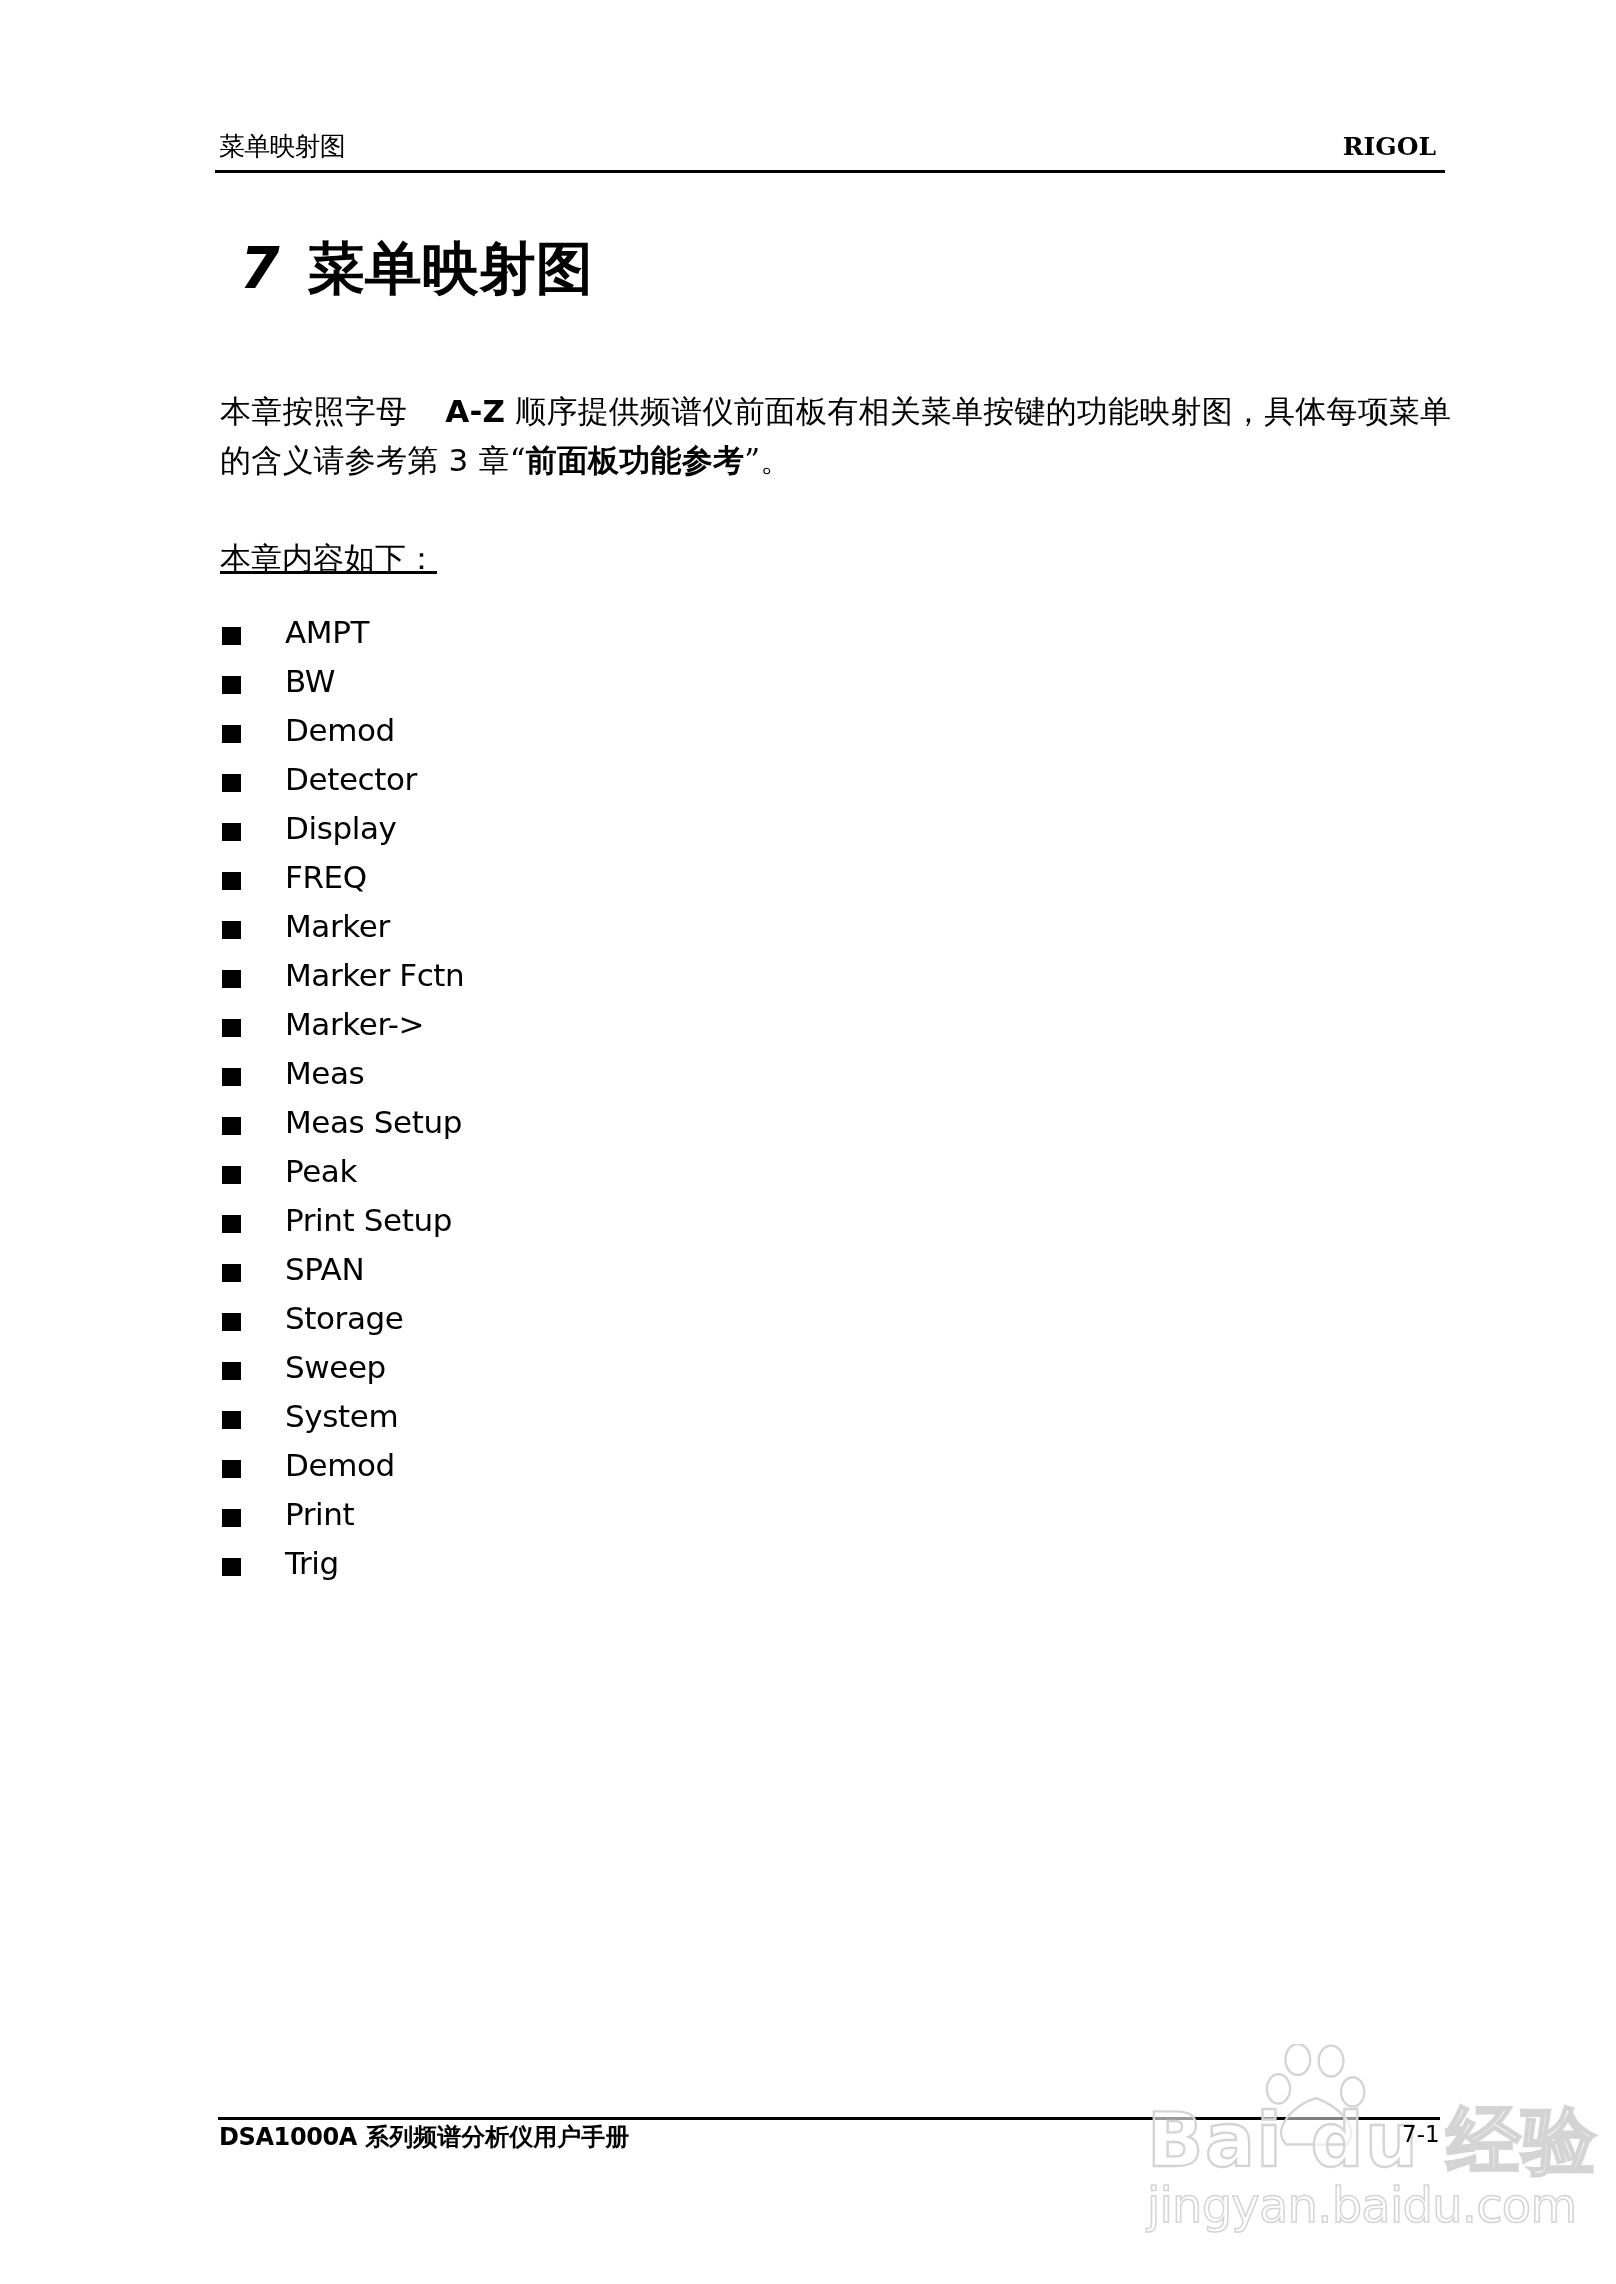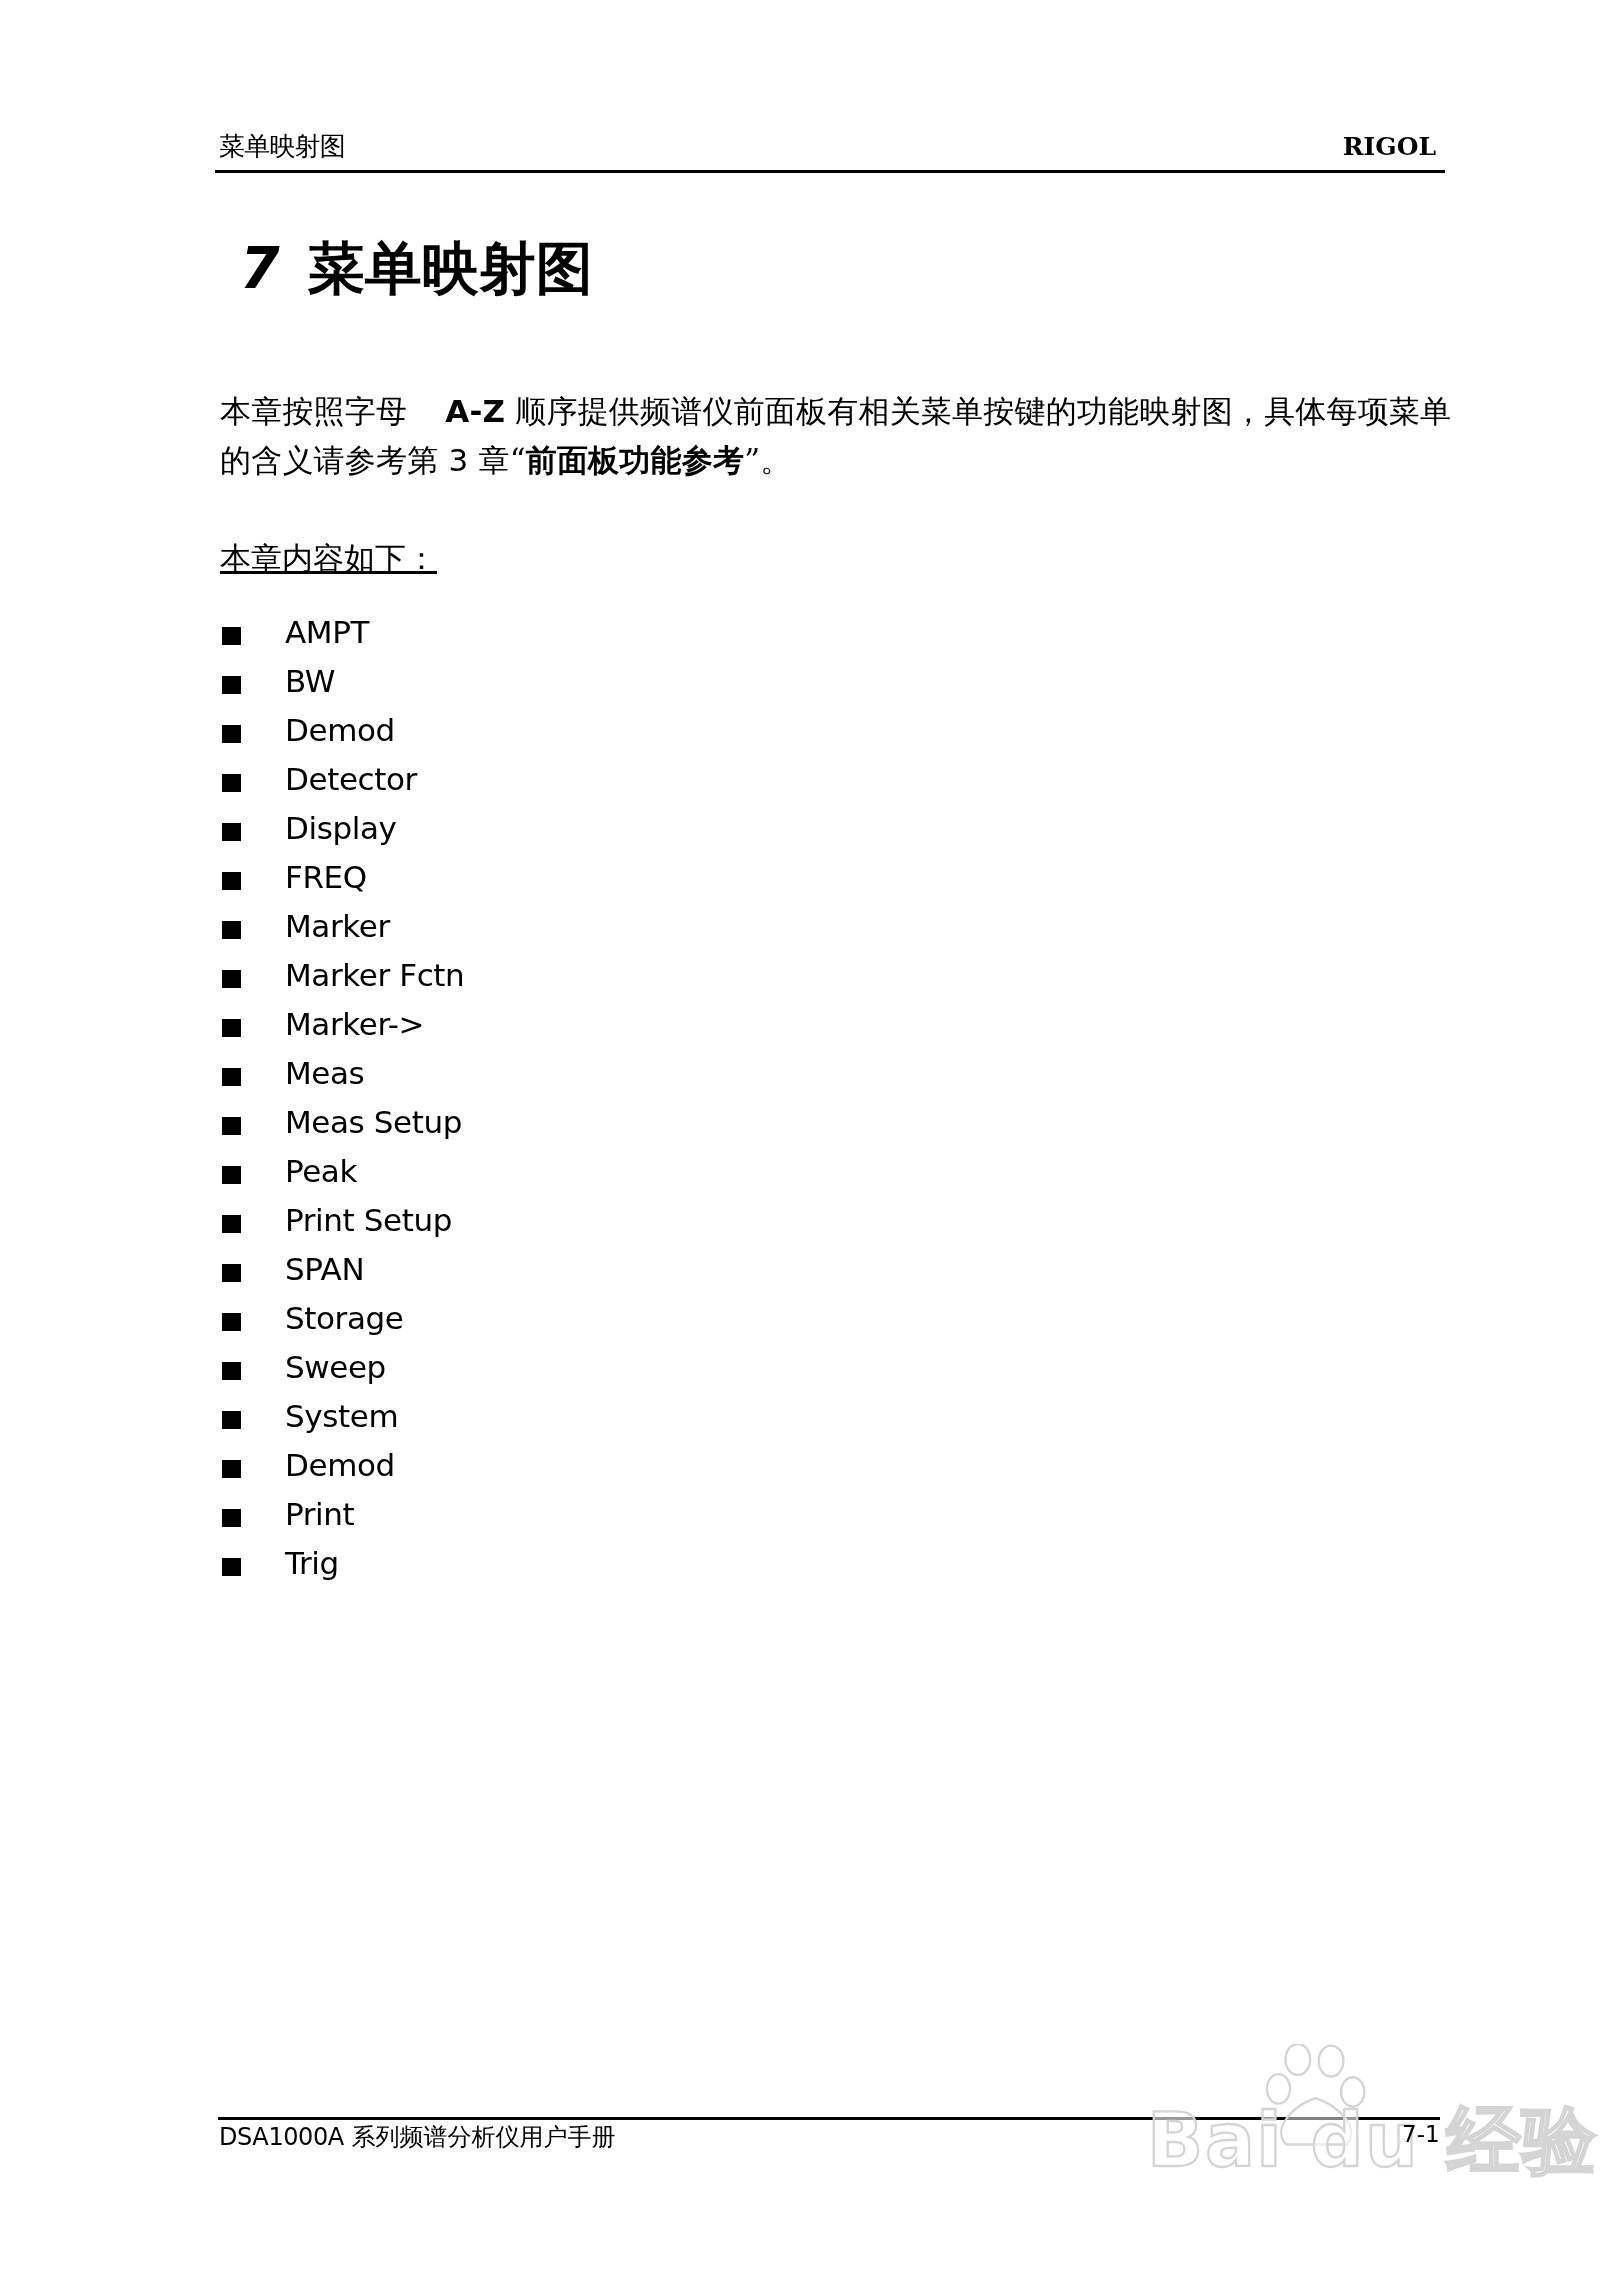--- a/index.html
+++ b/index.html
@@ -20,21 +20,21 @@
   .para .quoted { font-family: "DejaVu Sans", "Liberation Sans", sans-serif; font-weight: bold; text-align: right; }
 
   .intro { position: absolute; left: 220px; top: 534px; font-size: 31px; line-height: 49px; white-space: nowrap; text-decoration: underline; }
 
   .toc { position: absolute; left: 222px; top: 610px; margin: 0; padding: 0; list-style: none; }
   .toc li { position: relative; height: 49px; display: flex; align-items: center; }
   .toc .bullet { width: 18.6px; height: 18.6px; background: #000; display: inline-block; flex: 0 0 auto; margin-top: 3.1px; }
   .toc .label { position: absolute; left: 63px; top: 1.5px; font-family: "DejaVu Sans", "Liberation Sans", sans-serif; font-size: 31px; line-height: 40px; white-space: nowrap; letter-spacing: -0.4px; text-align: right; }
 
   .ftr-rule { position: absolute; left: 218px; top: 2117px; width: 1222px; height: 3.1px; background: #000; }
-  .ftr-title { position: absolute; left: 219px; top: 2121px; font-size: 24px; white-space: nowrap; }
+  .ftr-title { position: absolute; left: 219px; top: 2121px; font-size: 24px; white-space: nowrap; font-weight: bold; }
   .ftr-title .model { font-family: "DejaVu Sans", "Liberation Sans", sans-serif; letter-spacing: -0.4px; }
   .ftr-page { position: absolute; left: 1402px; top: 2121px; font-size: 23px; white-space: nowrap; font-family: "DejaVu Sans", "Liberation Sans", sans-serif; z-index: 2; }
 
   .watermark { position: absolute; left: 1147px; top: 2044px; width: 372px; height: 209px; pointer-events: none; z-index: 1; }
   .wm-baidu { position: absolute; left: 0; top: 48px; font-family: "DejaVu Sans", "Liberation Sans", sans-serif; font-weight: bold; font-size: 74px; color: rgba(255,255,255,0.6); -webkit-text-stroke: 2.3px #d4d4d4; letter-spacing: 1.5px; white-space: nowrap; }
   .wm-jingyan { position: absolute; left: 0; top: 133px; font-family: "DejaVu Sans", "Liberation Sans", sans-serif; font-size: 48px; color: rgba(255,255,255,0.6); -webkit-text-stroke: 1.5px #d4d4d4; white-space: nowrap; letter-spacing: -0.8px; }
   .wm-paw { position: absolute; left: 116px; top: 0px; }
 </style>
 </head>
 <body>
@@ -142,14 +142,15 @@
   <svg class="wm-paw" width="116" height="116" viewBox="0 0 150 150">
     <g fill="rgba(255,255,255,0.5)" stroke="#d4d4d4" stroke-width="3">
       <ellipse cx="45" cy="20" rx="16" ry="20"></ellipse>
       <ellipse cx="88" cy="22" rx="16" ry="20"></ellipse>
       <ellipse cx="20" cy="58" rx="15" ry="19"></ellipse>
       <ellipse cx="116" cy="62" rx="15" ry="19"></ellipse>
       <path d="M30 130 C10 110 40 78 68 70 C96 78 128 110 108 130 Z"></path>
     </g>
   </svg>
   <div class="wm-baidu">Bai du 经验</div>
+  <div class="wm-jingyan">jingyan.baidu.com</div>
 </div>
 
 
 </body></html>

